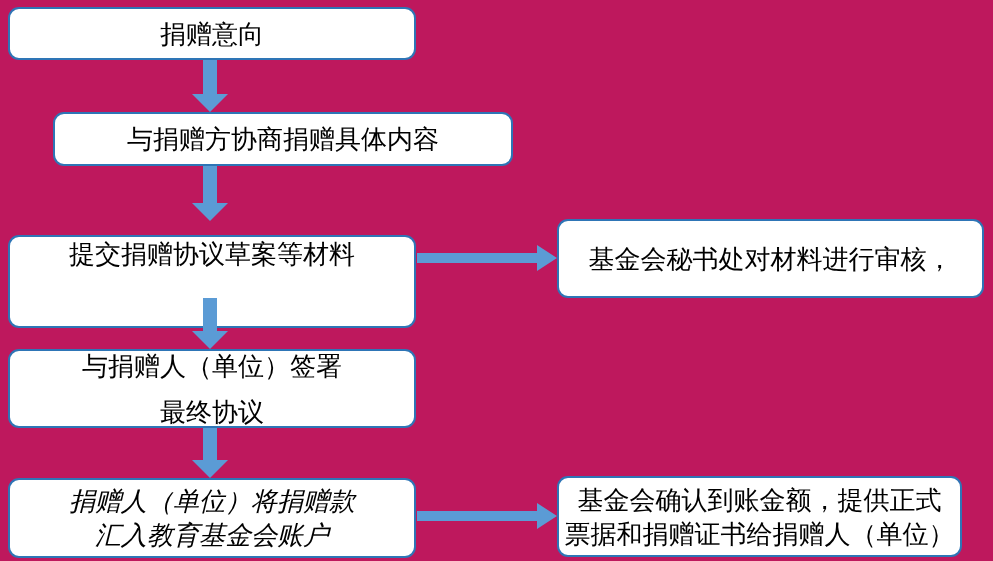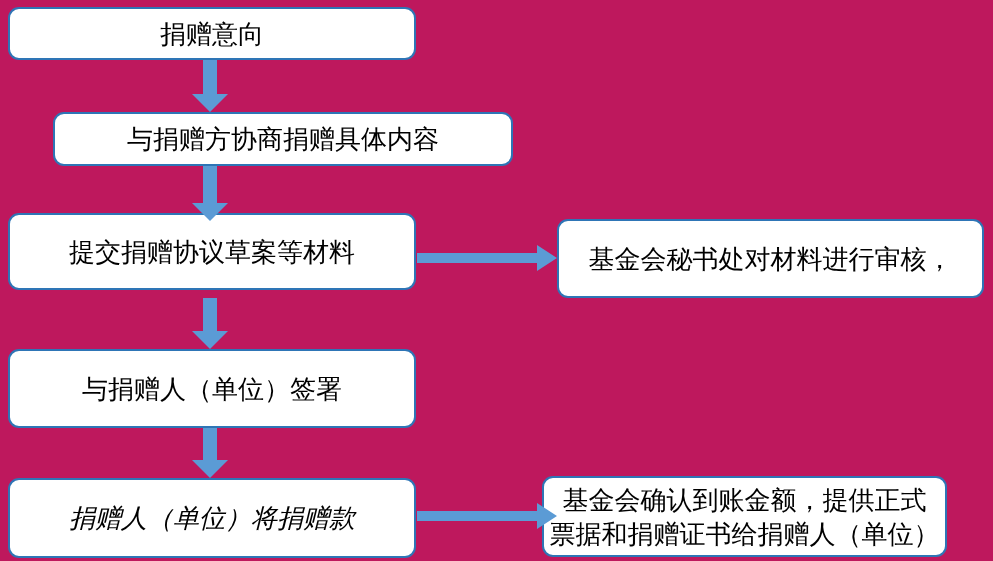--- a/index.html
+++ b/index.html
@@ -30,27 +30,27 @@
     font-size: 26px;
     line-height: 34px;
     white-space: nowrap;
   }
   .box .line { display: block; }
   .arrow { position: absolute; display: block; }
 
   
   .step1 { left: 8px;   top: 7px;   width: 408px; height: 53px; }
   .step2 { left: 8px;   top: 112px; width: 460px; height: 54px; margin-left: 45px; }
-  .step3 { left: 8px;   top: 213px; width: 408px; height: 77px; }
+  .step3 { left: 8px;   top: 235px; width: 408px; height: 93px; justify-content: space-between; }
   .step4 { left: 8px;   top: 349px; width: 408px; height: 79px; gap: 12px; }
   .step5 { left: 8px;   top: 478px; width: 408px; height: 80px; font-style: italic; }
 
   
   .side1 { left: 557px; top: 219px; width: 427px; height: 79px; }
-  .side2 { left: 542px; top: 476px; width: 405px; height: 81px; }
+  .side2 { left: 557px; top: 476px; width: 405px; height: 81px; }
 
   
   .arrow-d1 { left: 192px; top: 60px; }
   .arrow-d2 { left: 192px; top: 166px; }
   .arrow-d3 { left: 192px; top: 298px; }
   .arrow-d4 { left: 192px; top: 428px; }
   .arrow-r1 { left: 417px; top: 245px; }
   .arrow-r2 { left: 417px; top: 503px; }
 </style>
 </head>
@@ -65,24 +65,26 @@
   <div class="box step2">
     <span class="line">与捐赠方协商捐赠具体内容</span>
   </div>
 
   <div class="box step3">
     <span class="line">提交捐赠协议草案等材料</span>
   </div>
 
   <div class="box step4">
     <span class="line">与捐赠人（单位）签署</span>
+    <span class="line">最终协议</span>
   </div>
 
   <div class="box step5">
     <span class="line">捐赠人（单位）将捐赠款</span>
+    <span class="line">汇入教育基金会账户</span>
   </div>
 
   <div class="box side1">
     <span class="line">基金会秘书处对材料进行审核，</span>
   </div>
 
   <div class="box side2">
     <span class="line">基金会确认到账金额，提供正式</span>
     <span class="line">票据和捐赠证书给捐赠人（单位）</span>
   </div>

